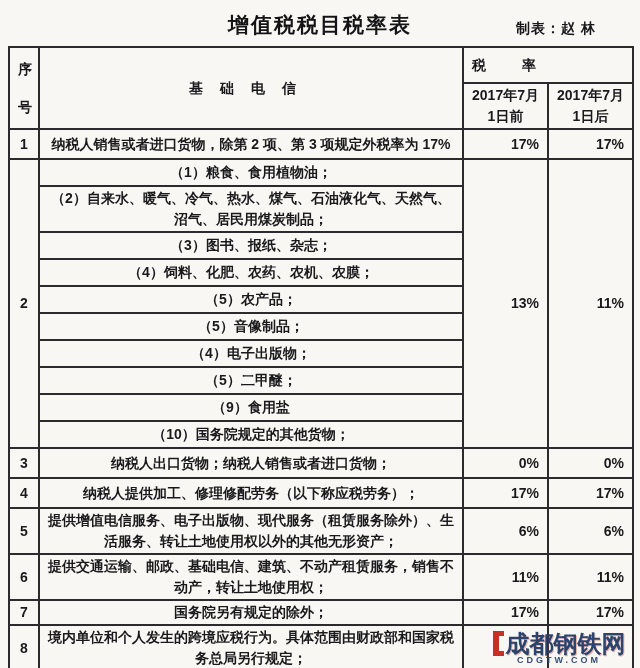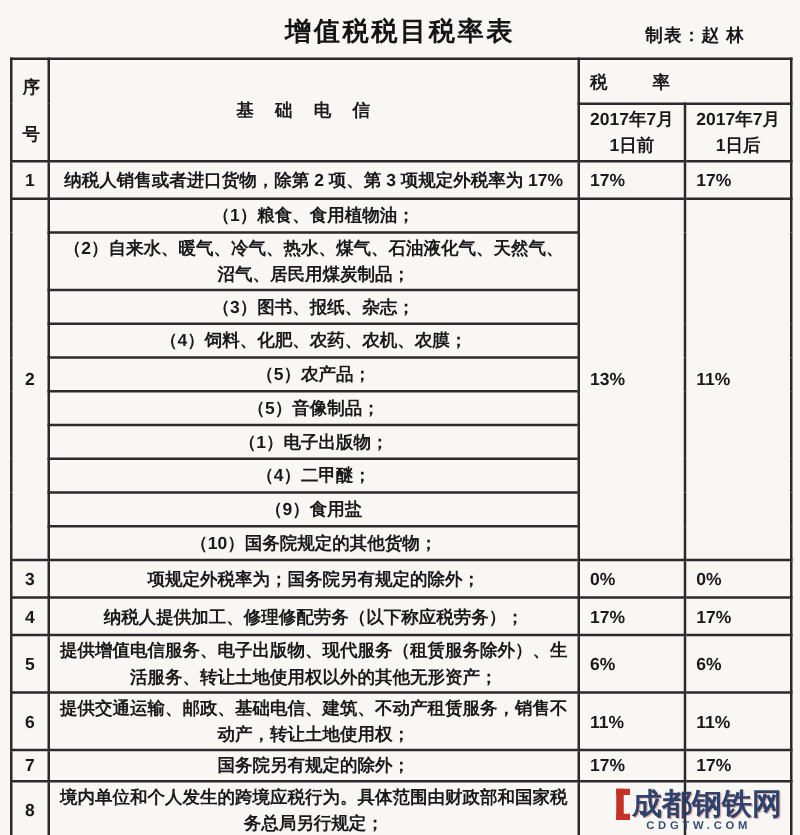--- a/index.html
+++ b/index.html
@@ -48,21 +48,21 @@
     line-height: 1.5;
     vertical-align: middle;
     padding: 1px 8px;
     color: #1a1a1d;
   }
   col.c-no   { width: 30px; }
   col.c-ind  { width: 424px; }
   col.c-rate { width: 85px; }
 
   td.serial  { text-align: center; padding: 0 2px; font-size: 15px; }
-  td.rate    { text-align: left; padding: 0 2px; border-radius: 10px; }
+  td.rate    { text-align: right; padding: 0 2px; border-radius: 10px; }
   td.content { text-align: center; padding-left: 10px; padding-right: 6px; }
 
   
   td.hdr-serial { text-align: center; font-size: 15px; }
   td.hdr-serial div { line-height: 38px; }
   td.hdr-industry {
     text-align: center;
     font-size: 16px;
     letter-spacing: 17px;
     padding-left: 17px; 
@@ -183,35 +183,35 @@
     <tr class="r-sub">
       <td class="content">（4）饲料、化肥、农药、农机、农膜；</td>
     </tr>
     <tr class="r-sub">
       <td class="content">（5）农产品；</td>
     </tr>
     <tr class="r-sub">
       <td class="content">（5）音像制品；</td>
     </tr>
     <tr class="r-sub">
-      <td class="content">（1）电子出版物；</td>
-    </tr>
-    <tr class="r-sub">
-      <td class="content">（4）二甲醚；</td>
+      <td class="content">（4）电子出版物；</td>
+    </tr>
+    <tr class="r-sub">
+      <td class="content">（5）二甲醚；</td>
     </tr>
     <tr class="r-sub">
       <td class="content">（9）食用盐</td>
     </tr>
     <tr class="r-sub">
       <td class="content">（10）国务院规定的其他货物；</td>
     </tr>
 
     <tr class="r-s">
       <td class="serial">3</td>
-      <td class="content">项规定外税率为；国务院另有规定的除外；</td>
+      <td class="content">纳税人出口货物；纳税人销售或者进口货物；</td>
       <td class="rate">0%</td>
       <td class="rate">0%</td>
     </tr>
 
     <tr class="r-s">
       <td class="serial">4</td>
       <td class="content">纳税人提供加工、修理修配劳务（以下称应税劳务）；</td>
       <td class="rate">17%</td>
       <td class="rate">17%</td>
     </tr>

